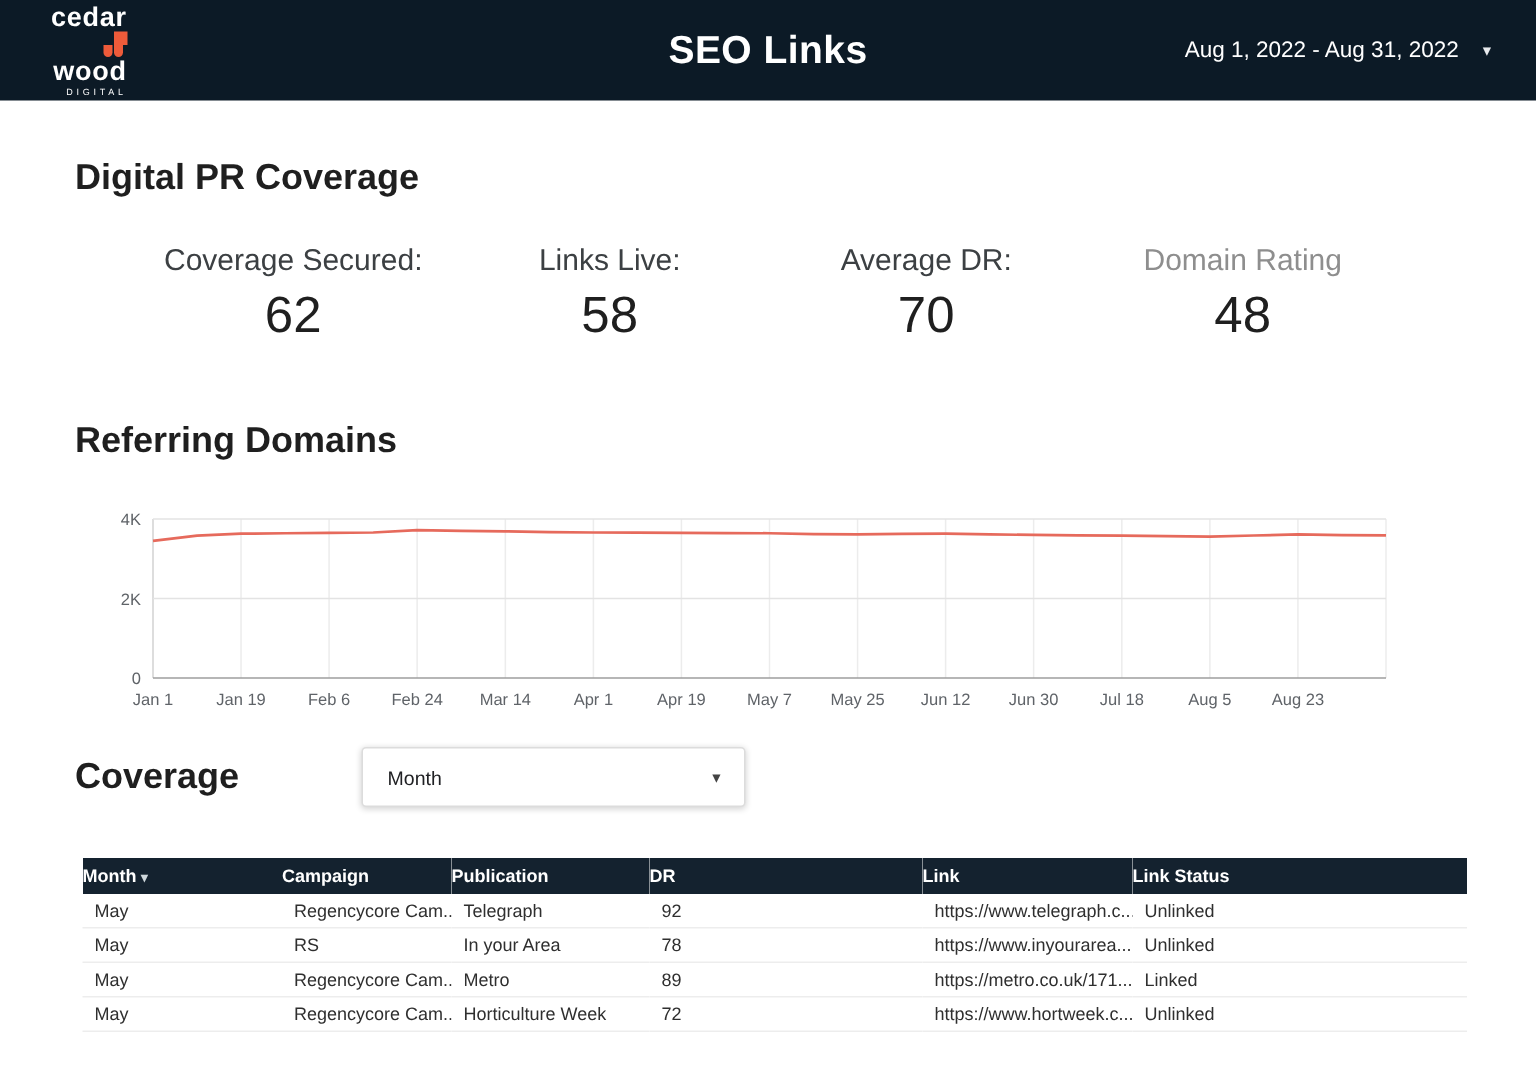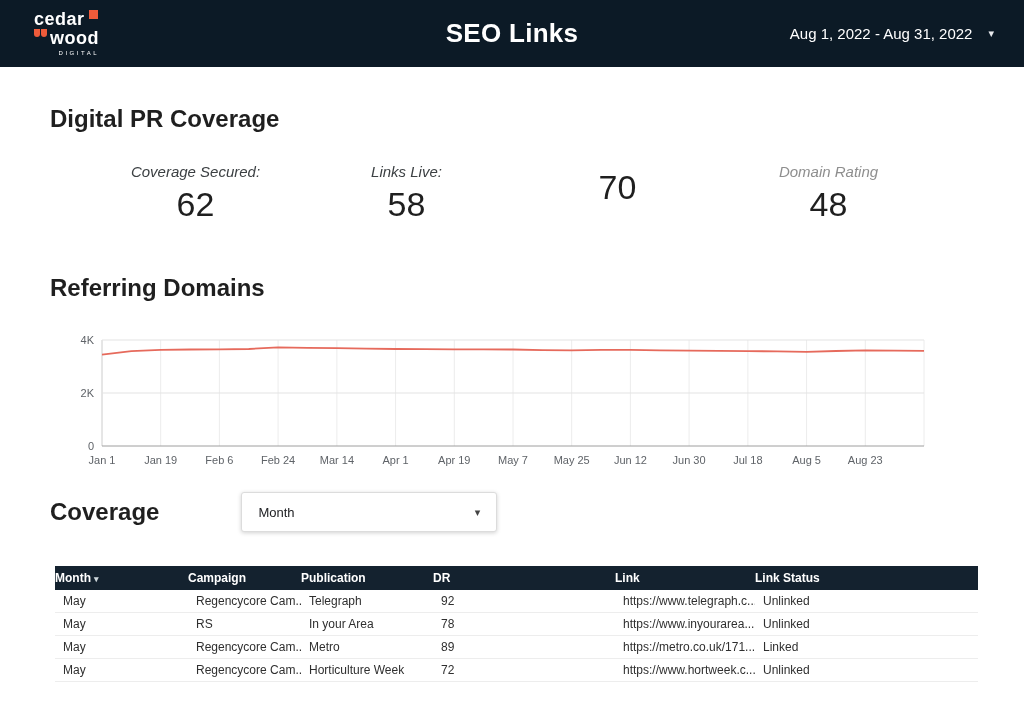--- a/index.html
+++ b/index.html
@@ -14,33 +14,33 @@
 
   
   .header{height:67px;background:var(--header-bg);display:flex;align-items:center;padding:0 30px;color:#fff;}
   .header-left{width:280px;display:flex;align-items:center;}
   .header-title{flex:1;text-align:center;font-size:26px;font-weight:700;letter-spacing:.3px;}
   .header-right{width:280px;display:flex;justify-content:flex-end;align-items:center;gap:16px;font-size:15px;}
   .hdr-caret{font-size:11px;color:#e8eaed;cursor:pointer;}
 
   
   .logo{display:flex;flex-direction:column;line-height:1.05;margin-left:4px;}
-  .logo-row{display:flex;align-items:flex-start;font-weight:700;font-size:18px;letter-spacing:.5px;}
+  .logo-row{display:flex;align-items:flex-end;font-weight:700;font-size:18px;letter-spacing:.5px;flex-direction:column;}
   .logo-sq{width:9px;height:9px;background:var(--accent);margin-left:4px;display:inline-block;}
   .logo-uu{display:inline-flex;align-items:flex-start;margin-right:2px;}
   .logo-uu i{display:inline-block;width:6px;height:8px;background:var(--accent);border-radius:0 0 5px 5px;margin-right:1px;}
   .logo-sub{font-size:6px;letter-spacing:2.5px;text-align:right;margin-top:2px;color:#fff;}
 
   
   .content{padding:38px 50px 0;}
   .section-title{font-size:24px;font-weight:700;color:#1f1f1f;margin:0;}
 
   .stats{display:flex;margin:30px 40px 0;}
   .stat{flex:1;text-align:center;}
-  .stat-label{font-size:15px;color:#3c4043;font-style:italic;}
+  .stat-label{font-size:20px;color:#3c4043;}
   .stat-value{font-size:34px;font-weight:400;color:#1f1f1f;margin-top:5px;}
   .stat.muted .stat-label{color:#8e8e8e;}
 
   .rd-title{margin-top:50px;}
   .chart{margin:20px 0 0 6px;height:150px;}
   .chart svg text{font-family:"Liberation Sans",sans-serif;font-size:11px;fill:#5f6368;}
 
   .coverage-row{display:flex;align-items:center;margin-top:20px;gap:82px;}
   .dropdown{width:256px;height:40px;background:#fff;border:1px solid #dcdcdc;border-radius:3px;
     box-shadow:0 1px 4px rgba(0,0,0,.18);display:flex;align-items:center;justify-content:space-between;
@@ -89,20 +89,21 @@
     <div class="stats">
       <div class="stat">
         <div class="stat-label">Coverage Secured:</div>
         <div class="stat-value">62</div>
       </div>
       <div class="stat">
         <div class="stat-label">Links Live:</div>
         <div class="stat-value">58</div>
       </div>
       <div class="stat">
+        <div class="stat-label">Average DR:</div>
         <div class="stat-value">70</div>
       </div>
       <div class="stat muted">
         <div class="stat-label">Domain Rating</div>
         <div class="stat-value">48</div>
       </div>
     </div>
 
     <h2 class="section-title rd-title">Referring Domains</h2>
 

